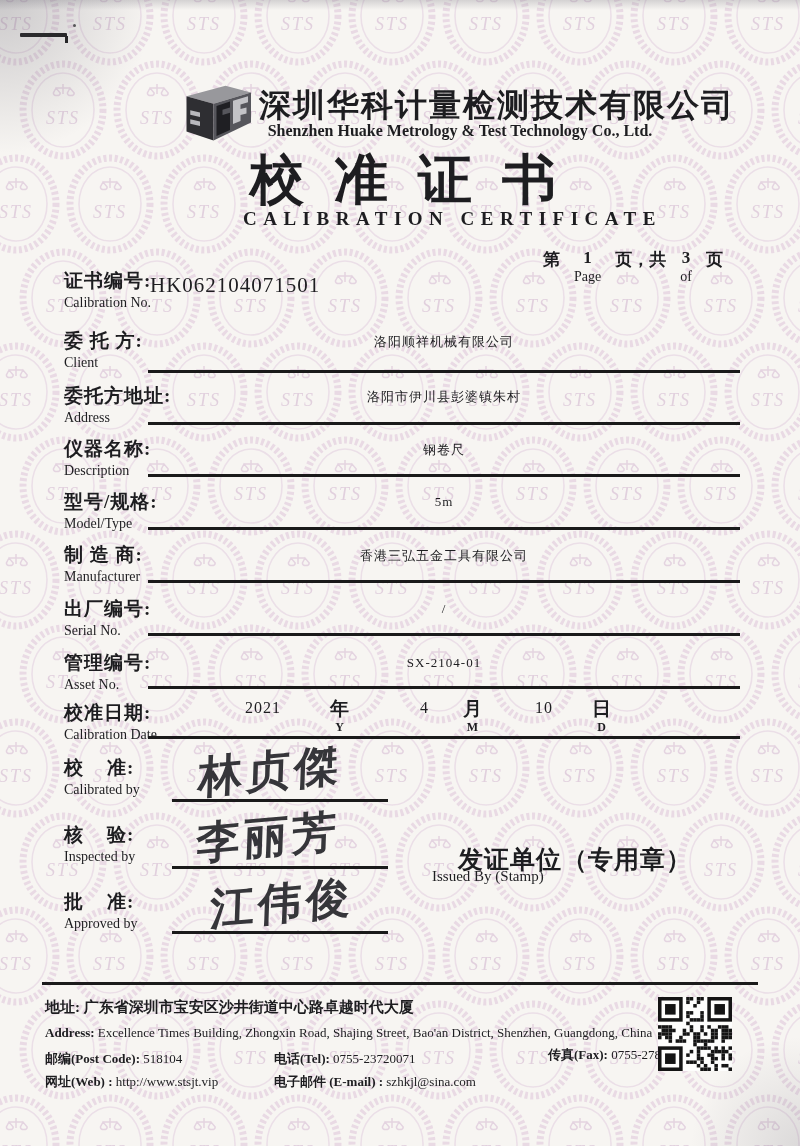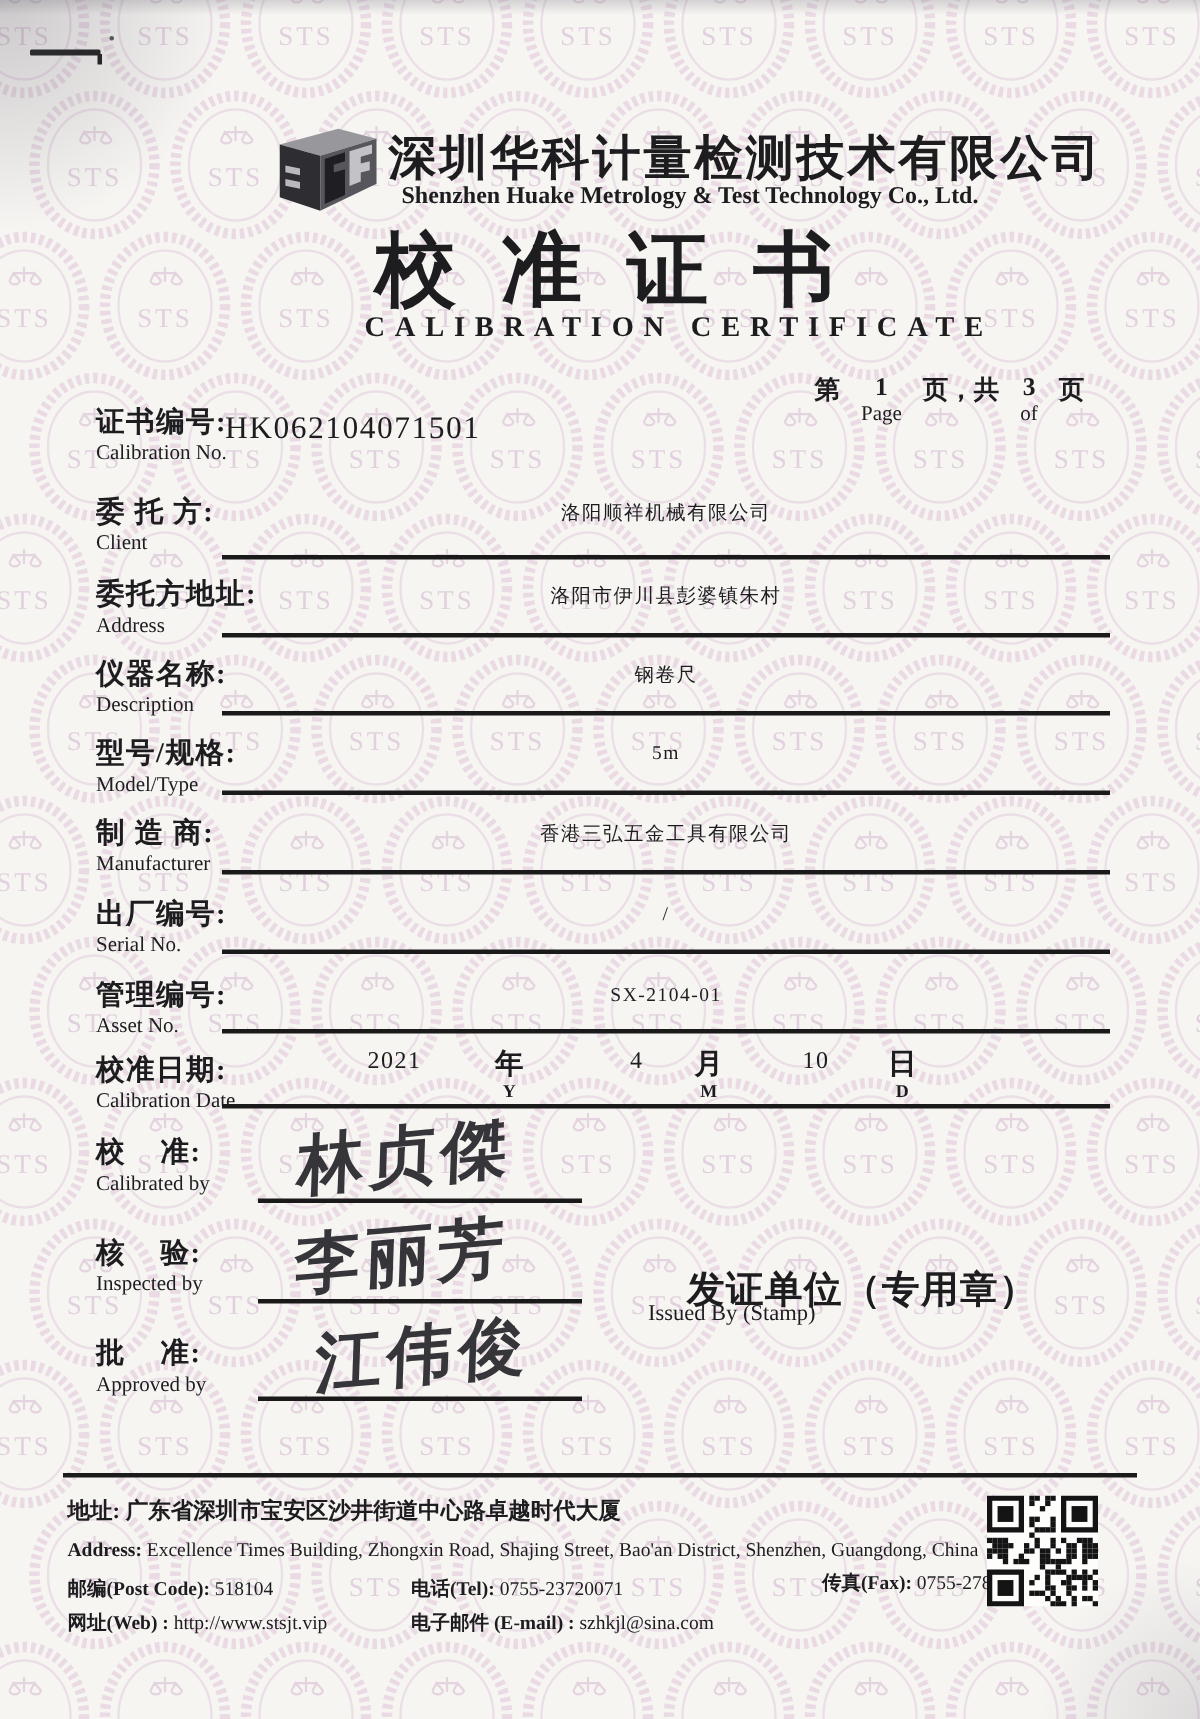--- a/index.html
+++ b/index.html
@@ -1,21 +1,21 @@
 <!DOCTYPE html>
 <html><head>
 <meta charset="utf-8">
 <style>
   html,body{margin:0;padding:0;background:#e8e6e3;}
   .page{
     position:relative;width:800px;height:1146px;margin:0 auto;
     background:#f7f5f2;overflow:hidden;
     font-family:"Liberation Serif","DejaVu Serif",serif;color:#1d1d20;
   }
-  .wm-layer{position:absolute;inset:0;z-index:0;pointer-events:none;}
+  .wm-layer{position:absolute;inset:0;z-index:0;pointer-events:none;font-style:italic;}
   .content{position:absolute;inset:0;z-index:1;}
   .shade-top{position:absolute;left:0;top:0;right:0;height:10px;
     background:linear-gradient(rgba(120,118,128,.28),rgba(120,118,128,0));z-index:2;pointer-events:none;}
   .shade-tl{position:absolute;left:0;top:0;width:150px;height:160px;
     background:radial-gradient(circle at 0 0,rgba(100,98,110,.30),rgba(100,98,110,0) 70%);z-index:2;pointer-events:none;}
   .shade-br{position:absolute;right:0;bottom:0;width:110px;height:110px;
     background:radial-gradient(circle at 100% 100%,rgba(110,108,120,.20),rgba(110,108,120,0) 70%);z-index:2;pointer-events:none;}
   .artifact-dash{position:absolute;left:20px;top:33px;width:47px;height:4px;background:#1c1c1c;border-radius:1px;}
   .artifact-tick{position:absolute;left:65px;top:36px;width:3px;height:7px;background:#1c1c1c;}
   .artifact-dot{position:absolute;left:73px;top:24px;width:3px;height:3px;background:#555;border-radius:50%;}

